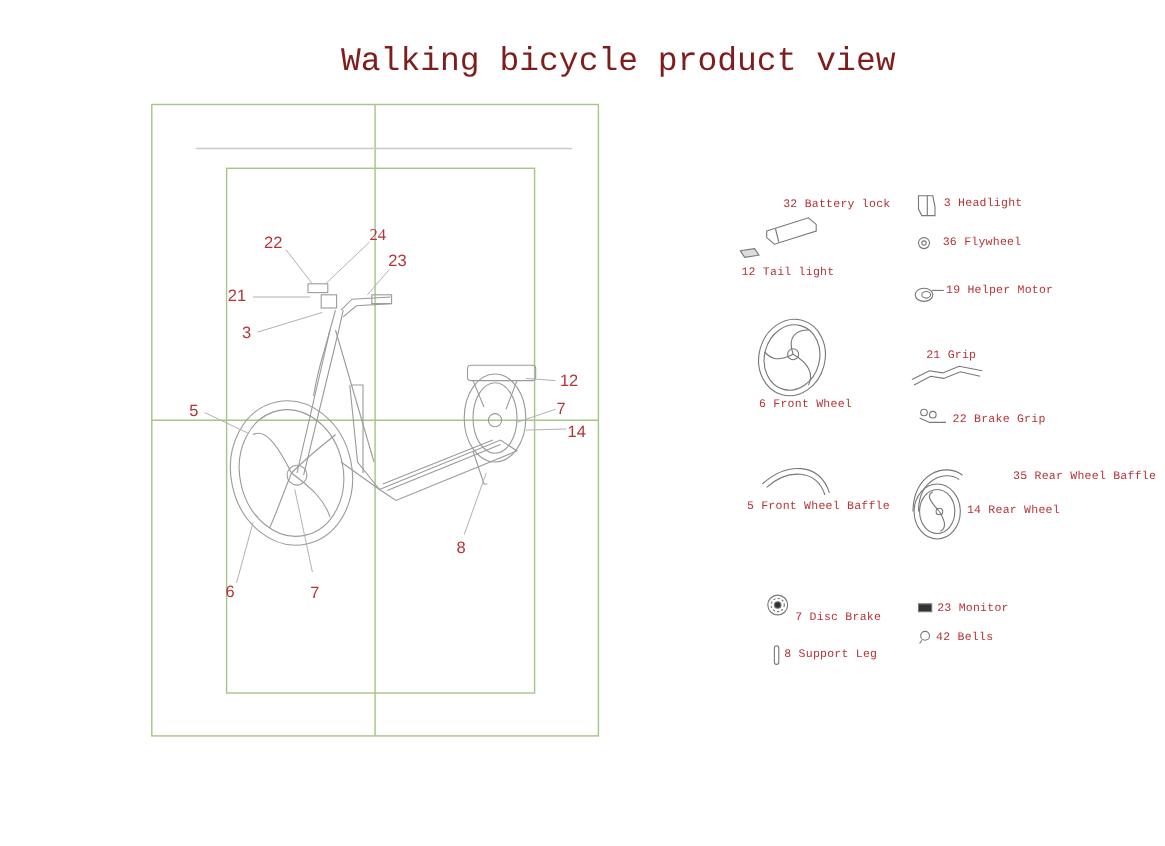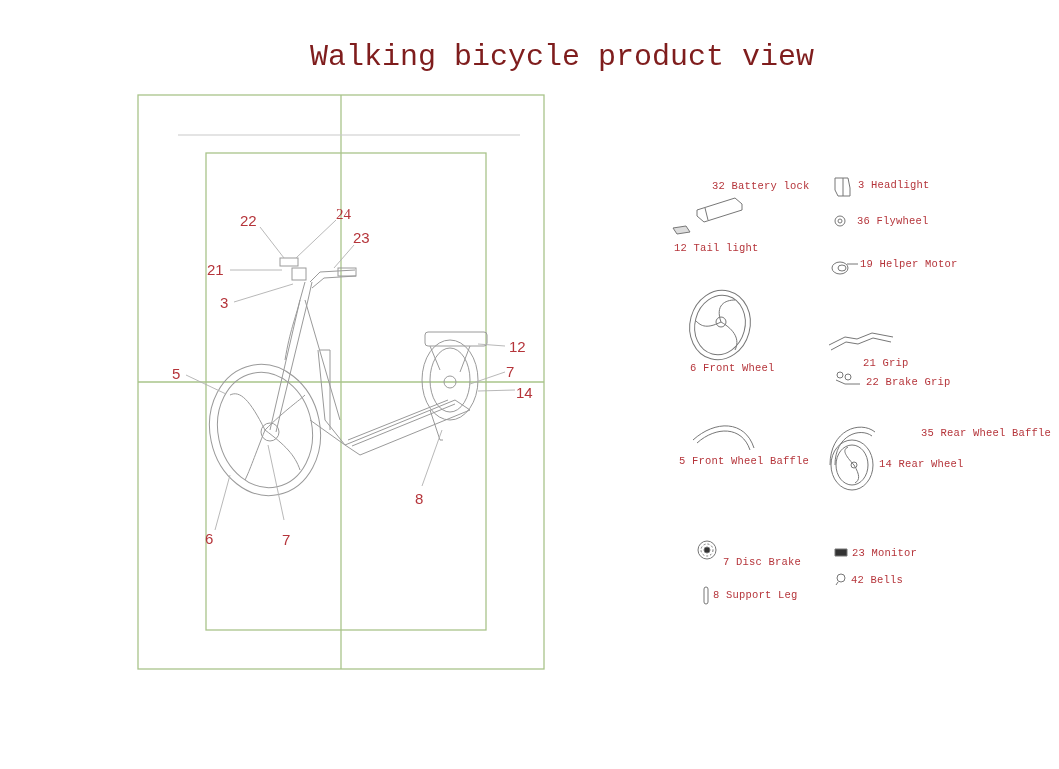--- a/index.html
+++ b/index.html
@@ -163,21 +163,21 @@
 <div class="callout" style="left:415px;top:490px;">8</div>
 <div class="callout" style="left:205px;top:530px;">6</div>
 <div class="callout" style="left:282px;top:531px;">7</div>
 
 <div class="part-label" style="left:712px;top:180px;">32 Battery lock</div>
 <div class="part-label" style="left:674px;top:242px;">12  Tail light</div>
 <div class="part-label" style="left:858px;top:179px;">3   Headlight</div>
 <div class="part-label" style="left:857px;top:215px;text-align:center;">36   Flywheel</div>
 <div class="part-label" style="left:860px;top:258px;">19 Helper Motor</div>
 <div class="part-label" style="left:690px;top:362px;">6 Front Wheel</div>
-<div class="part-label" style="left:863px;top:317px;margin-top:40px;">21 Grip</div>
+<div class="part-label" style="left:842px;top:317px;">21 Grip</div>
 <div class="part-label" style="left:866px;top:376px;">22 Brake Grip</div>
 <div class="part-label" style="left:679px;top:455px;">5 Front Wheel Baffle</div>
 <div class="part-label" style="left:877px;top:427px;margin-left:44px;">35 Rear Wheel Baffle</div>
 <div class="part-label" style="left:879px;top:458px;">14 Rear Wheel</div>
 <div class="part-label" style="left:723px;top:556px;">7 Disc Brake</div>
 <div class="part-label" style="left:713px;top:589px;">8 Support Leg</div>
 <div class="part-label" style="left:852px;top:547px;">23 Monitor</div>
 <div class="part-label" style="left:851px;top:574px;">42 Bells</div>
 
 </body></html>

